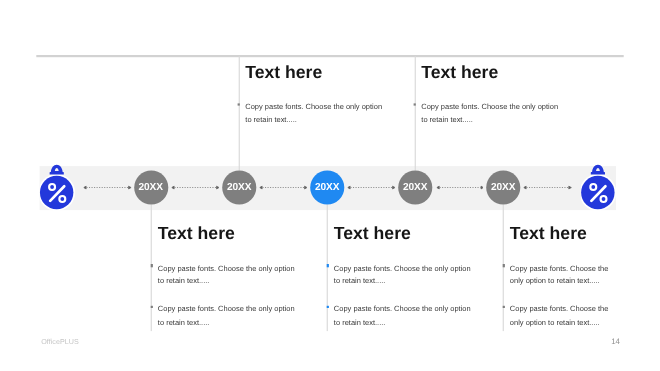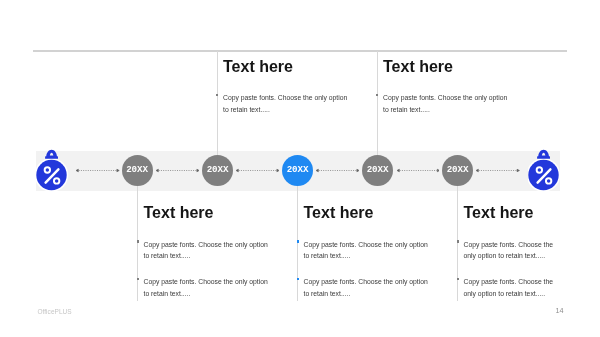--- a/index.html
+++ b/index.html
@@ -19,21 +19,21 @@
 
   
   .conn{position:absolute;height:9px;top:166px;}
   .conn svg{display:block;}
 
   
   .node{position:absolute;border-radius:50%;
         display:flex;align-items:center;justify-content:center;
         color:#ffffff;letter-spacing:.2px;}
   .node span{font-weight:bold;font-size:9.2px;
-             font-family:Liberation Mono, monospace;
+             font-family:Liberation Sans, sans-serif;
              display:block;letter-spacing:-0.1px;
              position:relative;top:-0.9px;}
 
   
   .orn{position:absolute;}
   .orn svg{display:block;}
 
   
   .stem{position:absolute;width:1px;background:#d8d8d8;}
 

